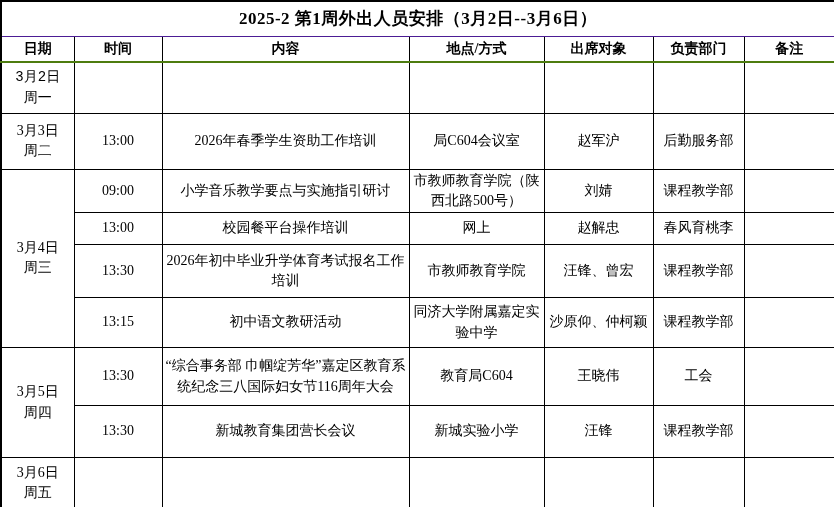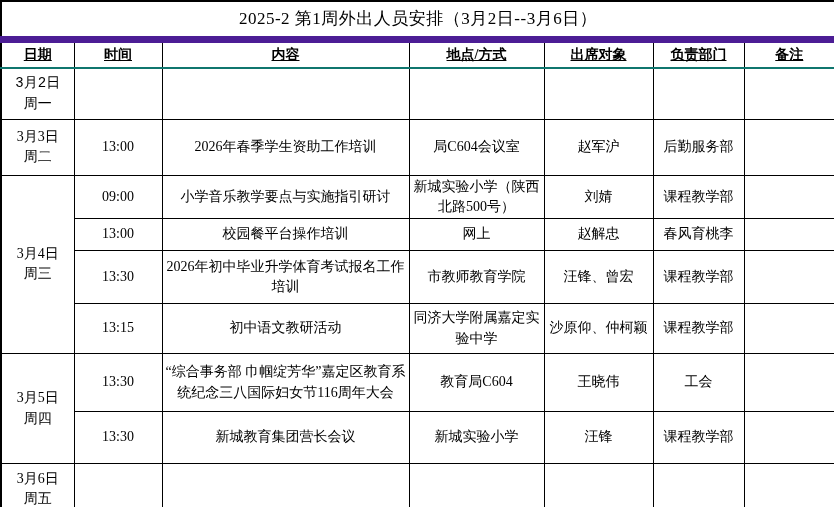--- a/index.html
+++ b/index.html
@@ -27,30 +27,29 @@
     vertical-align: middle;
     color: #000;
     font-size: 14px;
     padding: 1px 3px;
     overflow: hidden;
     word-break: break-all;
     line-height: 1.45;
   }
   tr.title-row td {
     font-size: 17px;
-    font-weight: normal;
+    font-weight: bold;
     height: 32px;
     letter-spacing: 0.5px;
-    border-bottom: 7px solid #4c1d95;
+    border-bottom: 1px solid #4c1d95;
   }
   tr.header-row th {
     font-weight: bold;
     height: 22px;
-    border-bottom: 2px solid #0f766e;
-    text-decoration: underline;
+    border-bottom: 2px solid #4d7c0f;
   }
   td.date-cell div {
     line-height: 1.45;
   }
 </style>
 </head>
 <body>
 
 <div class="page">
   <table class="schedule">
@@ -101,21 +100,21 @@
           <td>后勤服务部</td>
           <td></td>
         </tr>
         <tr style="height: 39px;">
           <td rowspan="4" class="date-cell">
             <div>3月4日</div>
             <div>周三</div>
           </td>
           <td>09:00</td>
           <td>小学音乐教学要点与实施指引研讨</td>
-          <td>新城实验小学（陕西北路500号）</td>
+          <td>市教师教育学院（陕西北路500号）</td>
           <td>刘婧</td>
           <td>课程教学部</td>
           <td></td>
         </tr>
         <tr style="height: 32px;">
           <td>13:00</td>
           <td>校园餐平台操作培训</td>
           <td>网上</td>
           <td>赵解忠</td>
           <td>春风育桃李</td>

